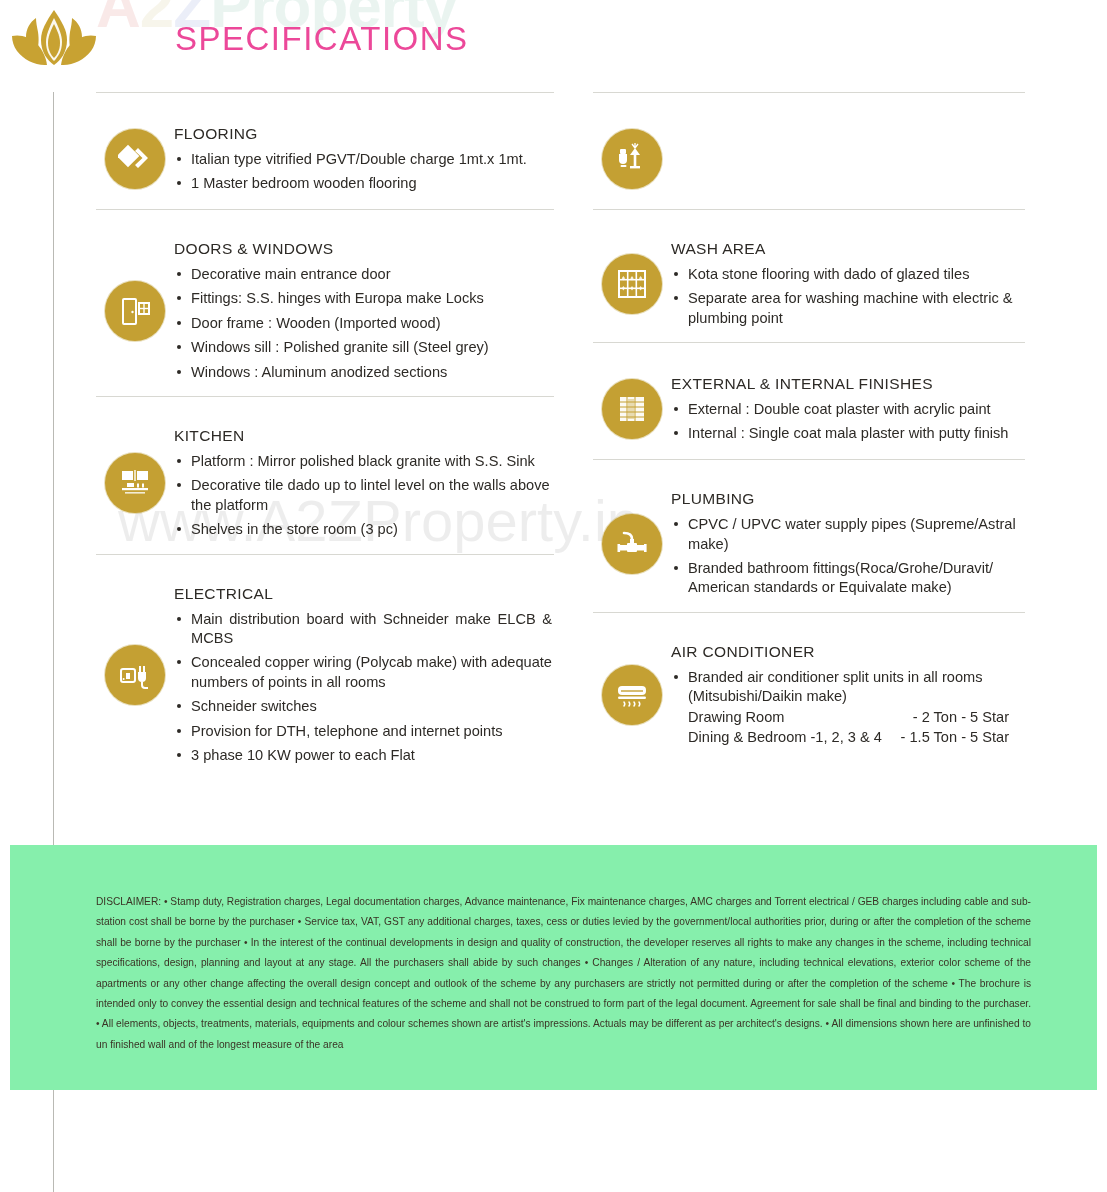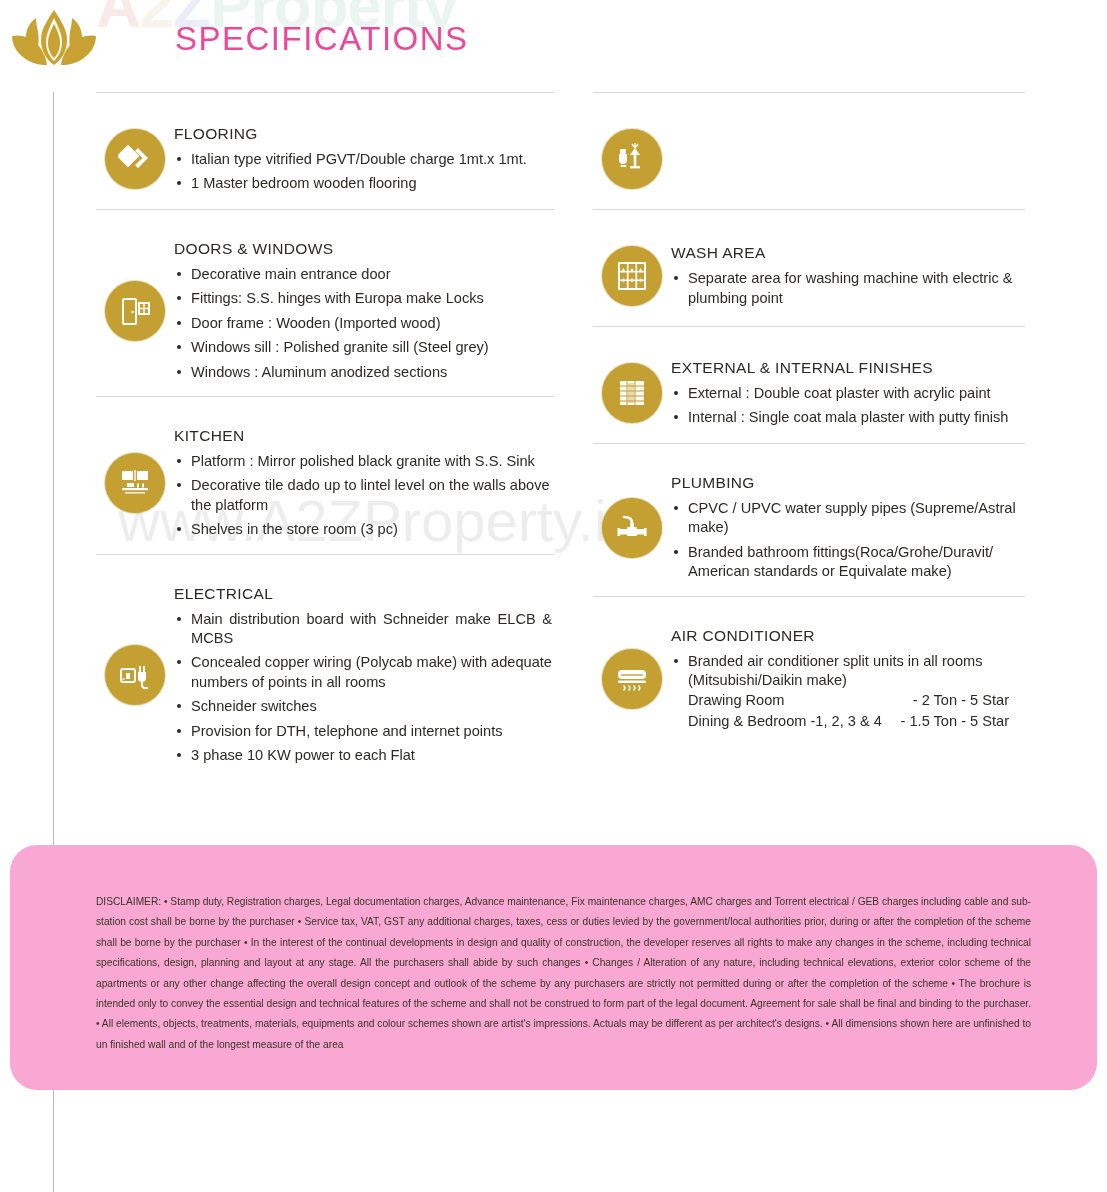--- a/index.html
+++ b/index.html
@@ -64,21 +64,21 @@
     content:"";position:absolute;left:3px;top:7px;
     width:4px;height:4px;border-radius:50%;background:#2d2a26;
   }
   li.just{text-align:justify;padding-right:2px;}
   .ac-row{display:flex;justify-content:space-between;padding-left:17px;font-size:14.6px;line-height:1.42;color:#2d2a26;}
   .ac-row .rlabel{flex:0 0 auto;}
   .ac-row .rval{flex:0 0 auto;padding-right:16px;}
   
   .band{
     position:absolute;left:10px;top:845px;width:1087px;height:245px;
-    background:#f9a8d4;box-sizing:border-box;border-radius:27px;
+    background:#86efac;box-sizing:border-box;
   }
   .band p{
     position:absolute;left:86px;top:47px;width:935px;margin:0;
     font-size:10.2px;line-height:2.0;color:#3a3425;text-align:justify;
     font-family:"Liberation Sans", sans-serif;
   }
 </style>
 </head>
 <body>
 
@@ -248,20 +248,21 @@
               <path d="M7.4 18 l1.6 2.2 -1.6 2.2 -1.6 -2.2 z" opacity=".85"></path>
               <path d="M16 18 l1.6 2.2 -1.6 2.2 -1.6 -2.2 z" opacity=".85"></path>
               <path d="M24.6 18 l1.6 2.2 -1.6 2.2 -1.6 -2.2 z" opacity=".85"></path>
             </g>
           </svg>
         </span>
       </div>
       <div class="sec-body">
         <div class="sec-title">WASH AREA</div>
         <ul class="sec-list">
+          <li>Kota stone flooring with dado of glazed tiles</li>
           <li>Separate area for washing machine with electric &amp; plumbing point</li>
         </ul>
       </div>
     </div>
   </div>
 
   <div class="section">
     <div class="sec-inner">
       <div class="icon-wrap">
         <span class="icon-circle">

